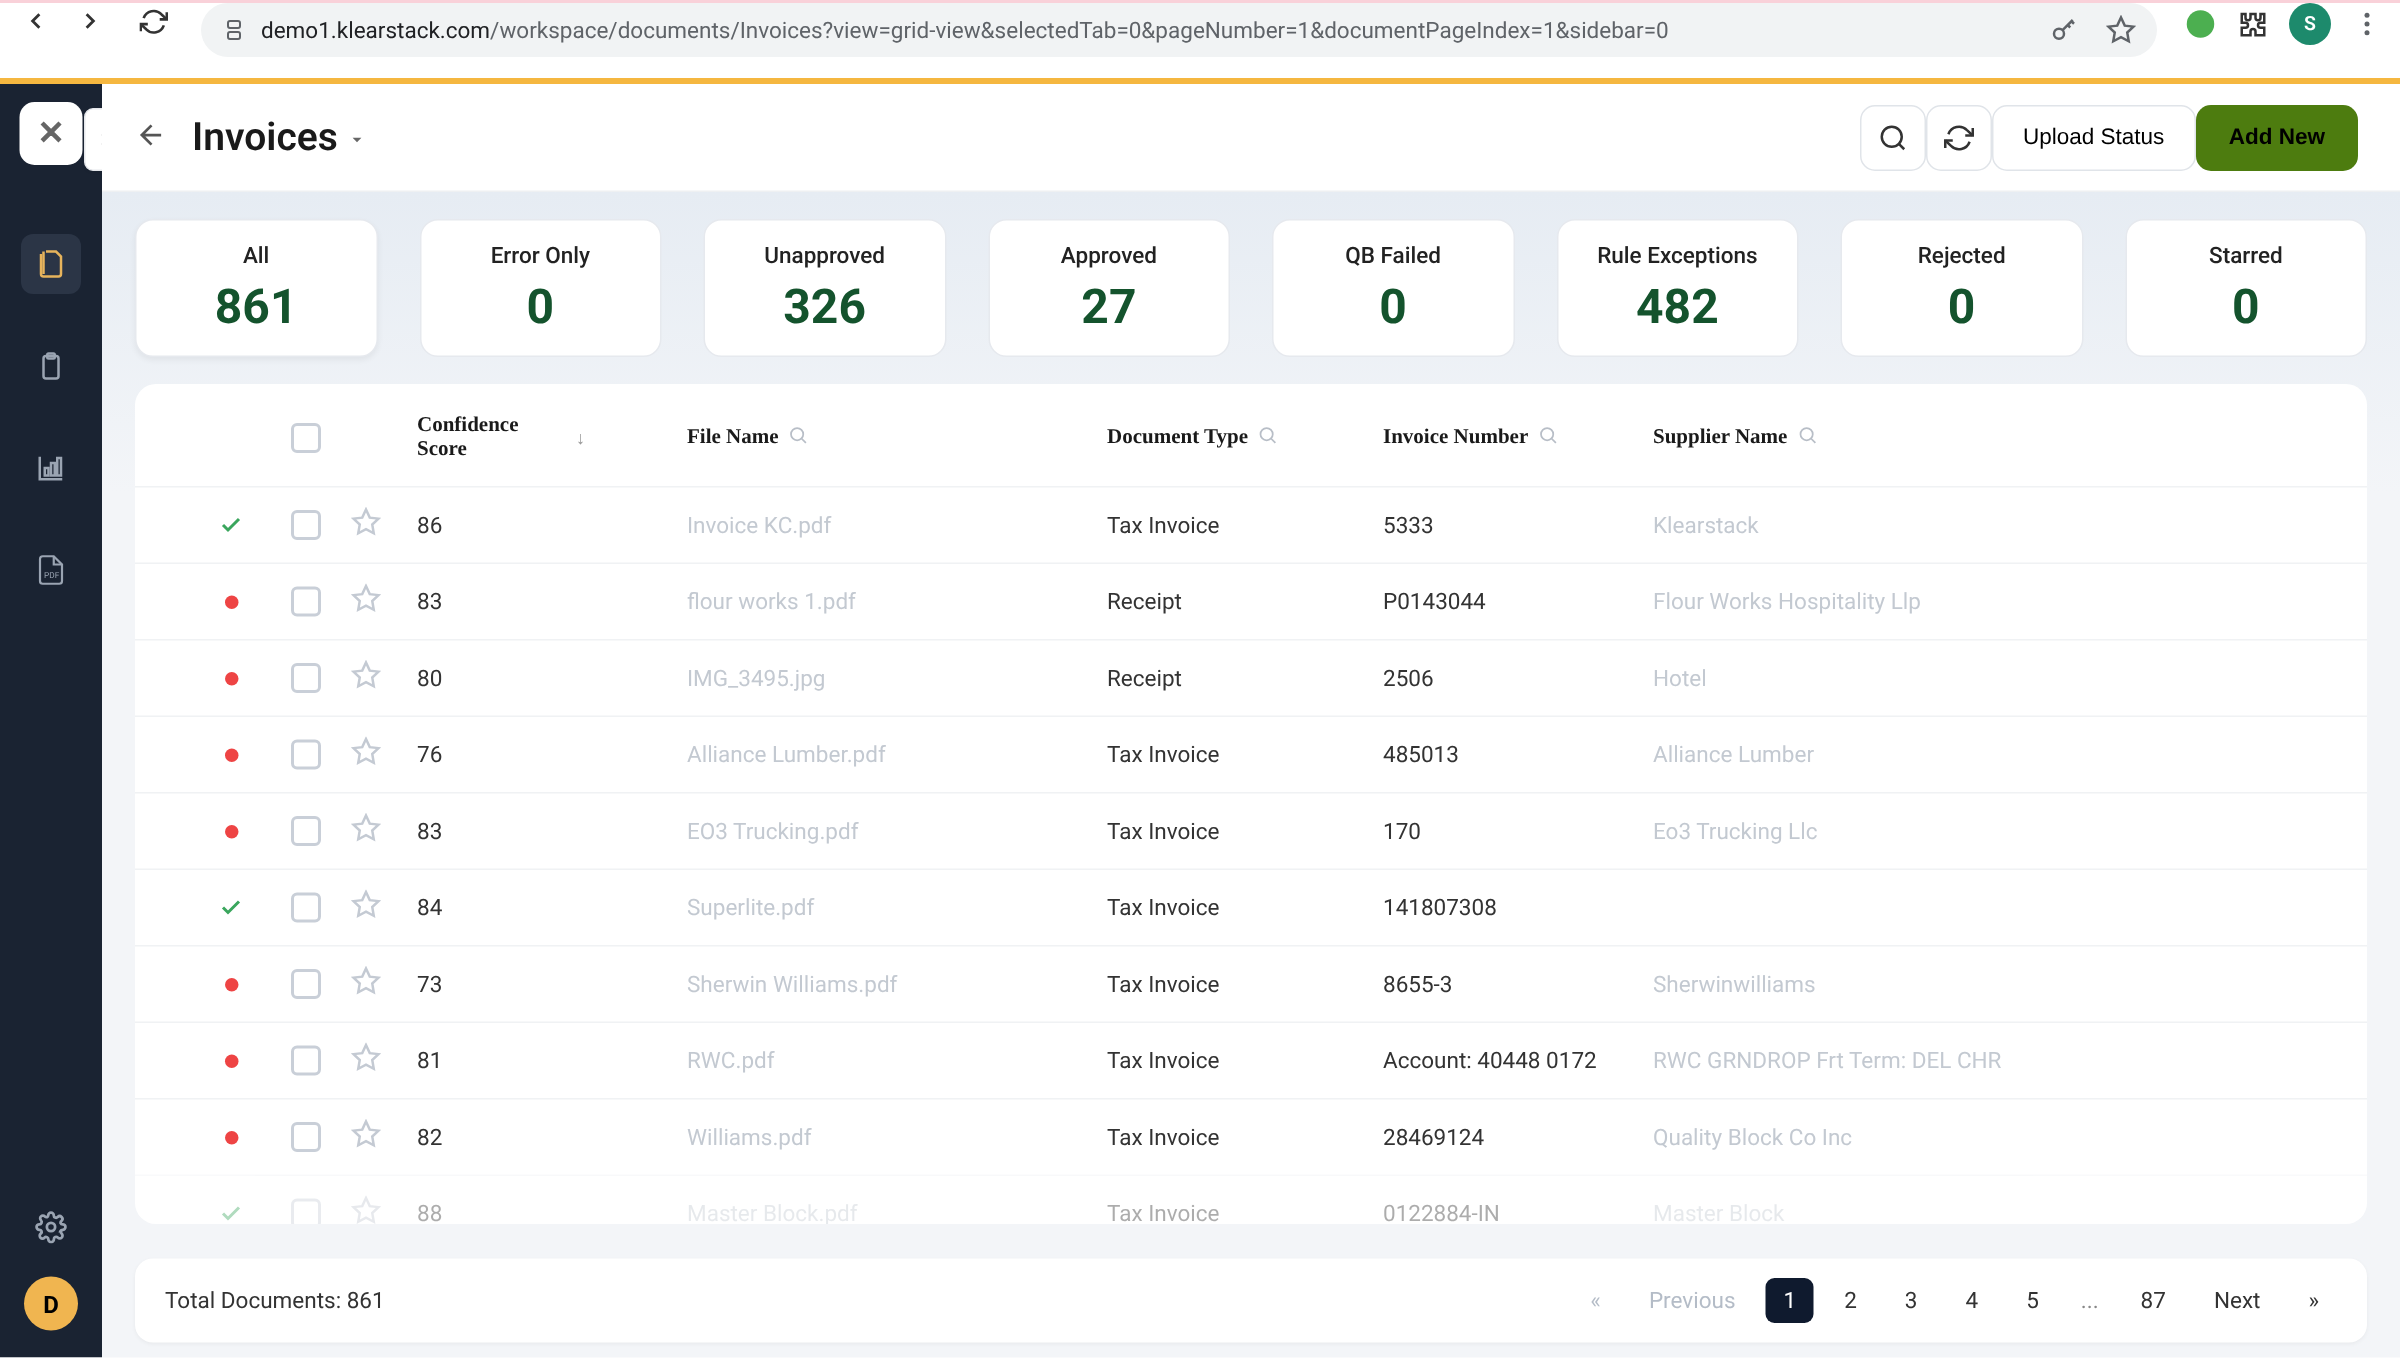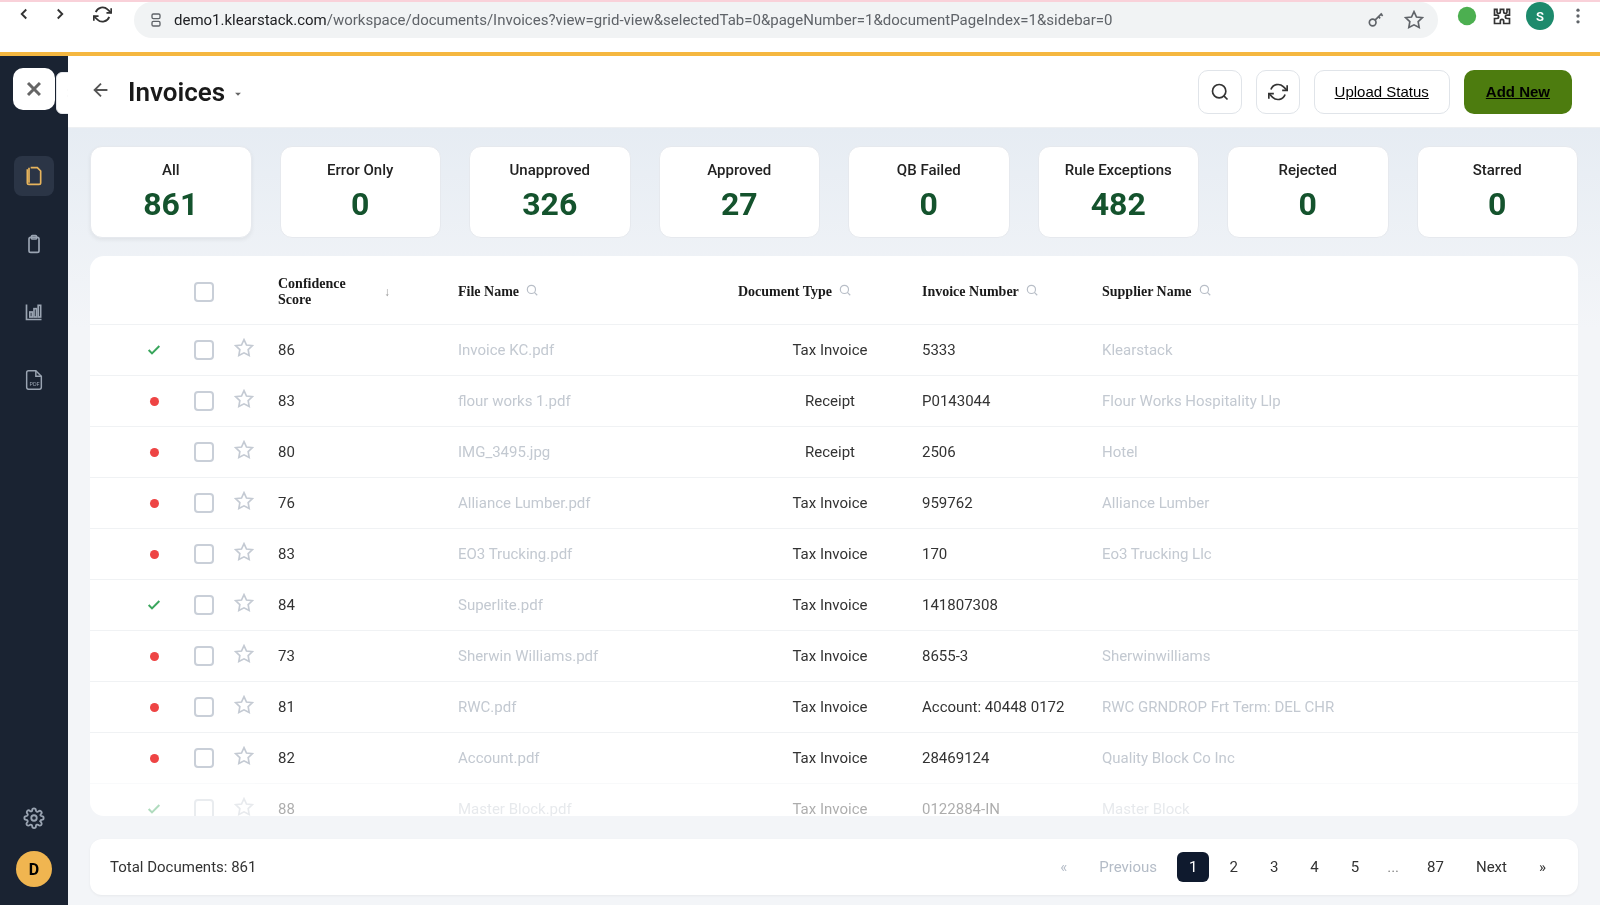--- a/index.html
+++ b/index.html
@@ -68,21 +68,21 @@
     .avatar-circle { width:36px; height:36px; border-radius:50%; background:#f0b550; color:#000; display:flex; align-items:center; justify-content:center; font-weight:700;}
 
     .main { flex:1; position: relative; overflow:hidden; }
     .header {
       height: 72px; background:#fff; display:flex; align-items:center; padding: 0 28px 0 22px;
       border-bottom: 1px solid #eef0f2;
     }
     .back-arrow { color:#555; margin-right: 16px; cursor:pointer;}
     .page-title { font-size: 26px; font-weight:600; color:#1a1a1a; display:flex; align-items:center; gap:6px;}
     .dropdown-caret { color: #666; }
-    .header-right { margin-left:auto; display:flex; gap:14px; align-items:center;text-decoration:underline;}
+    .header-right { margin-left:auto; display:flex; align-items:center;}
     .icon-btn { width:44px; height:44px; border:1px solid #e0e4e9; border-radius:10px; background:#fff; display:flex; align-items:center; justify-content:center; cursor:pointer;}
     .upload-btn { height:44px; padding:0 20px; border:1px solid #e0e4e9; border-radius:10px; background:#fff; font-size:15px; font-weight:500; cursor:pointer;}
     .add-btn { height:44px; padding:0 22px; border:none; border-radius:10px; background:#4d7c0f; font-size:15px; font-weight:600; cursor:pointer;}
 
     .body-area {
       background: linear-gradient(180deg, #e6ecf3 0%, #f3f5f8 200px);
       padding: 18px 22px;
       height: calc(100% - 72px);
       position: relative;
     }
@@ -99,21 +99,21 @@
       margin-top: 18px; background:#fff; border-radius:14px; overflow:hidden;
       height: 560px; display:flex; flex-direction:column;
     }
     .thead { display:flex; padding: 20px 24px 16px; align-items:center;font-family:Liberation Serif, serif; }
     .th { font-size:14px; font-weight:700; color:#1a1a1a; display:flex; align-items:center; gap:6px;}
     .col-status { width: 80px; }
     .col-chk { width: 40px; }
     .col-star { width: 44px; }
     .col-conf { width: 180px; }
     .col-file { width: 280px; }
-    .col-doc { width: 184px; text-align: center; }
+    .col-doc { width: 184px; }
     .col-inv { width: 180px; }
     .col-supp { flex: 1; }
     .sort-arrow { color:#999; font-size:12px;}
     .th-search { color:#b8bec7; cursor:pointer;}
 
     .tbody { flex:1; overflow:hidden; position:relative;}
     .row {
       display:flex; align-items:center; padding: 13px 24px; border-top:1px solid #f0f2f4;
       font-size:15px; color:#333;
     }
@@ -425,21 +425,21 @@
               </div>
     <div class="col-chk">
                 <div class="checkbox"></div>
               </div>
     <div class="col-star"><span class="star-icon"><svg width="20" height="20" viewBox="0 0 24 24" fill="none" stroke="currentColor" stroke-width="2">
                     <polygon points="12 2 15 8.5 22 9.3 17 14 18.2 21 12 17.8 5.8 21 7 14 2 9.3 9 8.5 12 2"></polygon>
                   </svg></span></div>
     <div class="col-conf">76</div>
     <div class="col-file cell-file">Alliance Lumber.pdf</div>
     <div class="col-doc">Tax Invoice</div>
-    <div class="col-inv">959762</div>
+    <div class="col-inv">485013</div>
     <div class="col-supp cell-supp">Alliance Lumber</div>
   </div>
             <div class="row">
     <div class="col-status" style="display:flex;justify-content:center;">
                 <div class="status-dot red"></div>
               </div>
     <div class="col-chk">
                 <div class="checkbox"></div>
               </div>
     <div class="col-star"><span class="star-icon"><svg width="20" height="20" viewBox="0 0 24 24" fill="none" stroke="currentColor" stroke-width="2">
@@ -504,21 +504,21 @@
     <div class="col-status" style="display:flex;justify-content:center;">
                 <div class="status-dot red"></div>
               </div>
     <div class="col-chk">
                 <div class="checkbox"></div>
               </div>
     <div class="col-star"><span class="star-icon"><svg width="20" height="20" viewBox="0 0 24 24" fill="none" stroke="currentColor" stroke-width="2">
                     <polygon points="12 2 15 8.5 22 9.3 17 14 18.2 21 12 17.8 5.8 21 7 14 2 9.3 9 8.5 12 2"></polygon>
                   </svg></span></div>
     <div class="col-conf">82</div>
-    <div class="col-file cell-file">Account.pdf</div>
+    <div class="col-file cell-file">Williams.pdf</div>
     <div class="col-doc">Tax Invoice</div>
     <div class="col-inv">28469124</div>
     <div class="col-supp cell-supp">Quality Block Co Inc</div>
   </div>
             <div class="row fade-last">
     <div class="col-status" style="display:flex;justify-content:center;">
                 <svg class="status-check" width="16" height="16" viewBox="0 0 24 24" fill="none" stroke="currentColor" stroke-width="3">
                   <polyline points="20 6 9 17 4 12"></polyline>
                 </svg>
               </div>

